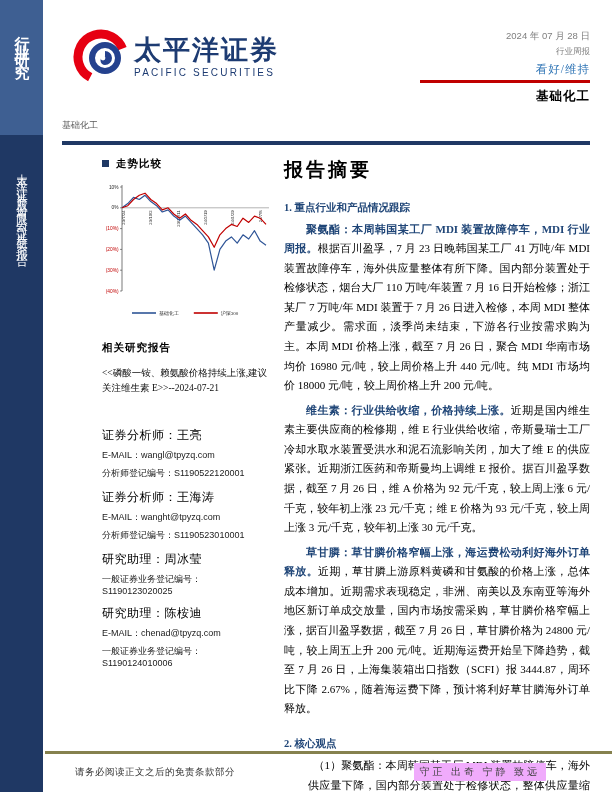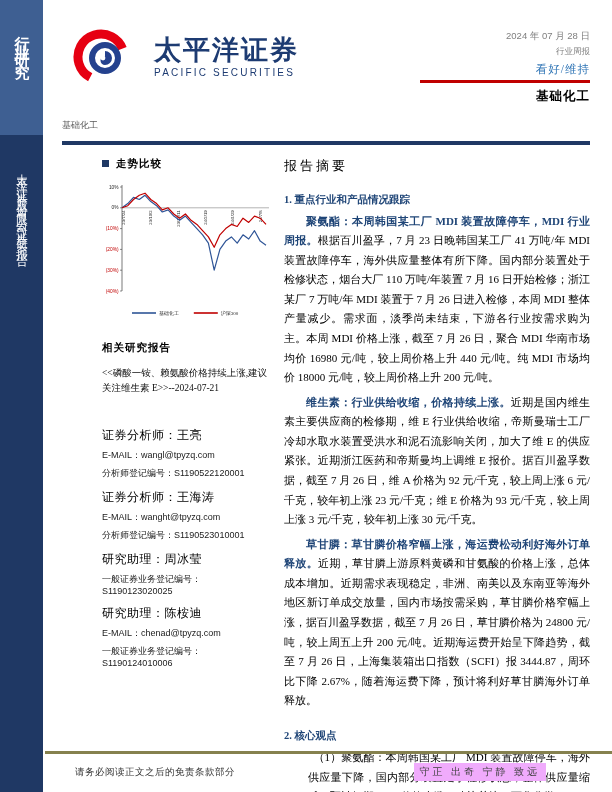--- a/index.html
+++ b/index.html
@@ -21,21 +21,21 @@
   .sidebar-bottom {
     height:657px; background:#1f3864; display:flex; justify-content:center;
     padding-top:30px;
   }
   .sidebar-bottom .vtext {
     writing-mode:vertical-rl; color:#fff; font-size:11.5px; letter-spacing:5px;
   }
   
   .page { position:absolute; left:43px; top:0; width:569px; height:792px; padding:26px 22px 0 19px; }
   .header-row { display:flex; justify-content:space-between; align-items:flex-start; }
-  .logo-block { display:flex; align-items:center; gap:20px; margin-left:10px; }
+  .logo-block { display:flex; align-items:center; gap:0; margin-left:10px; }
   .brand-cn { font-size:27px; font-weight:bold; color:#1d3b72; letter-spacing:2px; line-height:1.05; }
   .brand-en { font-size:10px; color:#1d3b72; letter-spacing:2.2px; margin-top:2px; font-family:"Liberation Sans",sans-serif; }
   .head-right { width:170px; text-align:right; margin-top:4px; }
   .head-date { font-size:9.5px; color:#7f7f7f; font-family:"Liberation Sans",sans-serif; }
   .head-type { font-size:8.5px; color:#7f7f7f; margin-top:3px; }
   .head-rating { font-size:11.5px; color:#2e74b5; margin-top:4px; letter-spacing:1px; }
   .head-redline { height:3px; background:#c00000; margin-top:3px; }
   .head-industry { font-size:12.5px; font-weight:bold; margin-top:5px; letter-spacing:1px; }
   .category-label { margin-top:14px; font-size:9px; color:#595959; }
   .doc-title { margin-top:17px; font-size:15.5px; font-weight:bold; color:#0d0d0d; letter-spacing:0.5px; }
@@ -47,21 +47,21 @@
   .sec-head { display:flex; align-items:center; gap:7px; }
   .bullet-sq { width:7px; height:7px; background:#1f3864; flex:none; }
   .sec-head-label { font-size:10.5px; font-weight:bold; letter-spacing:1px; }
   .chart-wrap { margin-top:8px; }
   .related-head { font-size:10.5px; font-weight:bold; margin-top:16px; letter-spacing:1px; }
   .related-item { font-size:9.5px; line-height:1.65; margin-top:11px; color:#0d0d0d; }
   .analysts { margin-top:30px; }
   .an-role { font-size:12px; font-weight:normal; margin-top:9px; letter-spacing:0.5px; }
   .an-line { font-size:9px; color:#1a1a1a; margin-top:5px; font-family:"Liberation Sans",sans-serif; }
   
-  .summary-head { font-size:13px; font-weight:normal; letter-spacing:3px; }
+  .summary-head { font-size:19px; font-weight:bold; letter-spacing:3px; }
   .sub-title { font-size:10.5px; font-weight:bold; color:#1f4577; margin-top:18px; }
   .para { font-size:11px; line-height:1.78; text-align:justify; text-indent:2em; margin-top:5px; }
   .para .lead { font-weight:bold; color:#1f4577; }
   .para2 { text-indent:0.5em;margin-left:24px; }
   
   .footer-line { position:absolute; left:45px; right:0; top:751px; height:2.5px; background:#85814e; }
   .footer-row { position:absolute; left:75px; right:44px; top:763px; display:flex; justify-content:space-between; align-items:center; }
   .footer-disclaimer { font-size:9.5px; color:#333; letter-spacing:0.5px; }
   .footer-motto { font-size:10px; color:#404040; background:#f0abfc; padding:2px 6px; letter-spacing:3px; margin-right:22px; }
 </style>

